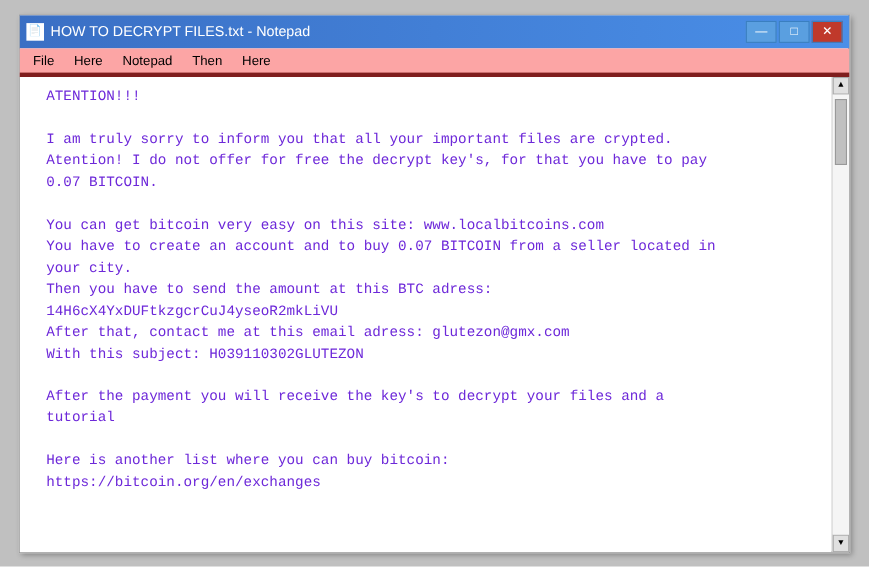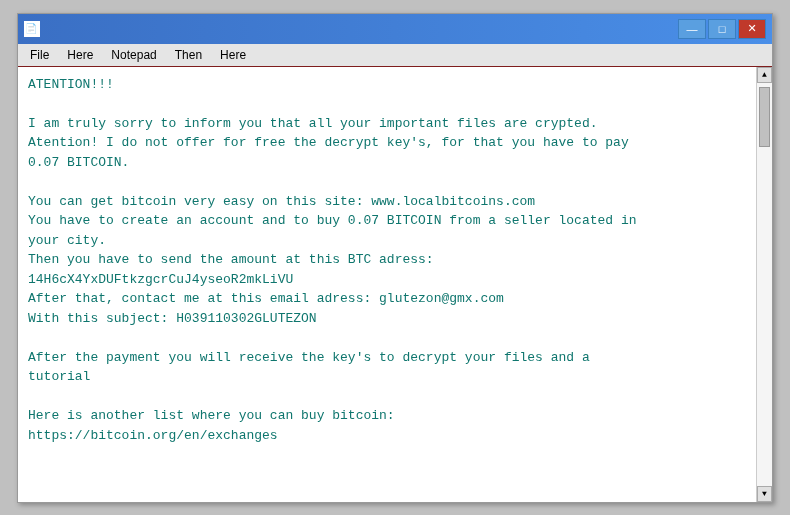--- a/index.html
+++ b/index.html
@@ -80,22 +80,22 @@
       align-items: center;
       justify-content: center;
       font-family: Arial, sans-serif;
     }
 
     .title-btn.close-btn {
       background: #c0392b;
     }
 
     .menu-bar {
-      background: #e5e5e5;
-      border-bottom: 1px solid #7f1d1d;
+      background: #fca5a5;
+      border-bottom: 4px solid #7f1d1d;
       padding: 2px 4px;
       display: flex;
       gap: 2px;
       flex-shrink: 0;
     }
 
     .menu-item {
       font-family: 'Segoe UI', Arial, sans-serif;
       font-size: 12px;
       padding: 2px 8px;
@@ -104,25 +104,25 @@
     }
 
     .content-area {
       display: flex;
       flex: 1;
       overflow: hidden;
     }
 
     .text-content {
       flex: 1;
-      padding: 8px 10px;
+      padding: 8px 24px;
       font-family: 'Courier New', Courier, monospace;
       font-size: 13px;
       line-height: 1.5;
-      color: #0f766e;
+      color: #6d28d9;
       overflow-y: auto;
       white-space: pre-wrap;
       word-wrap: break-word;
       background: #fff;
     }
 
     .scrollbar-y {
       width: 16px;
       background: #f0f0f0;
       border-left: 1px solid #ccc;
@@ -160,20 +160,21 @@
       border: 1px solid #999;
     }
   </style>
 </head>
 <body>
 
 <div class="window">
   <div class="title-bar">
     <div class="title-bar-left">
       <div class="title-icon">📄</div>
+      <span class="title-text">HOW TO DECRYPT FILES.txt - Notepad</span>
     </div>
     <div class="title-bar-buttons">
       <button class="title-btn">—</button>
       <button class="title-btn">□</button>
       <button class="title-btn close-btn">✕</button>
     </div>
   </div>
 
   <div class="menu-bar">
   <span class="menu-item">File</span>

